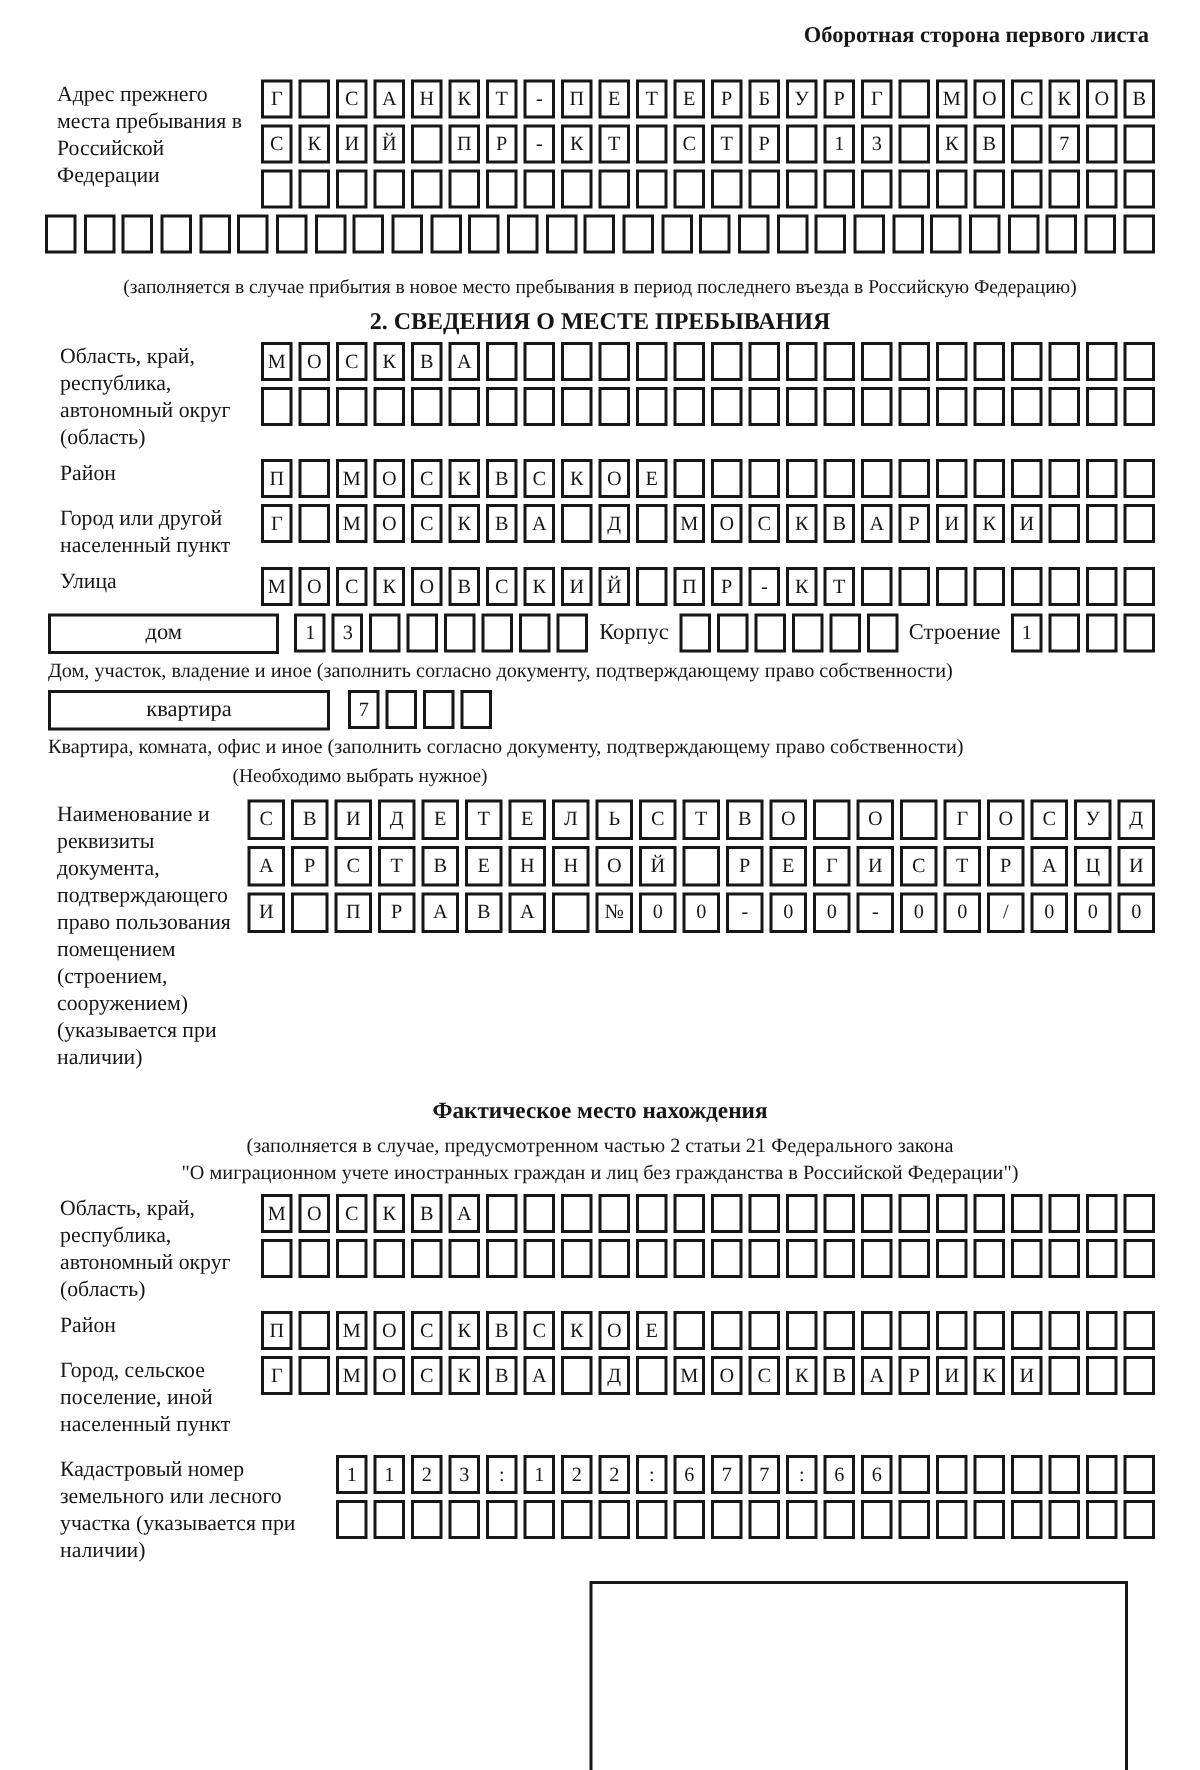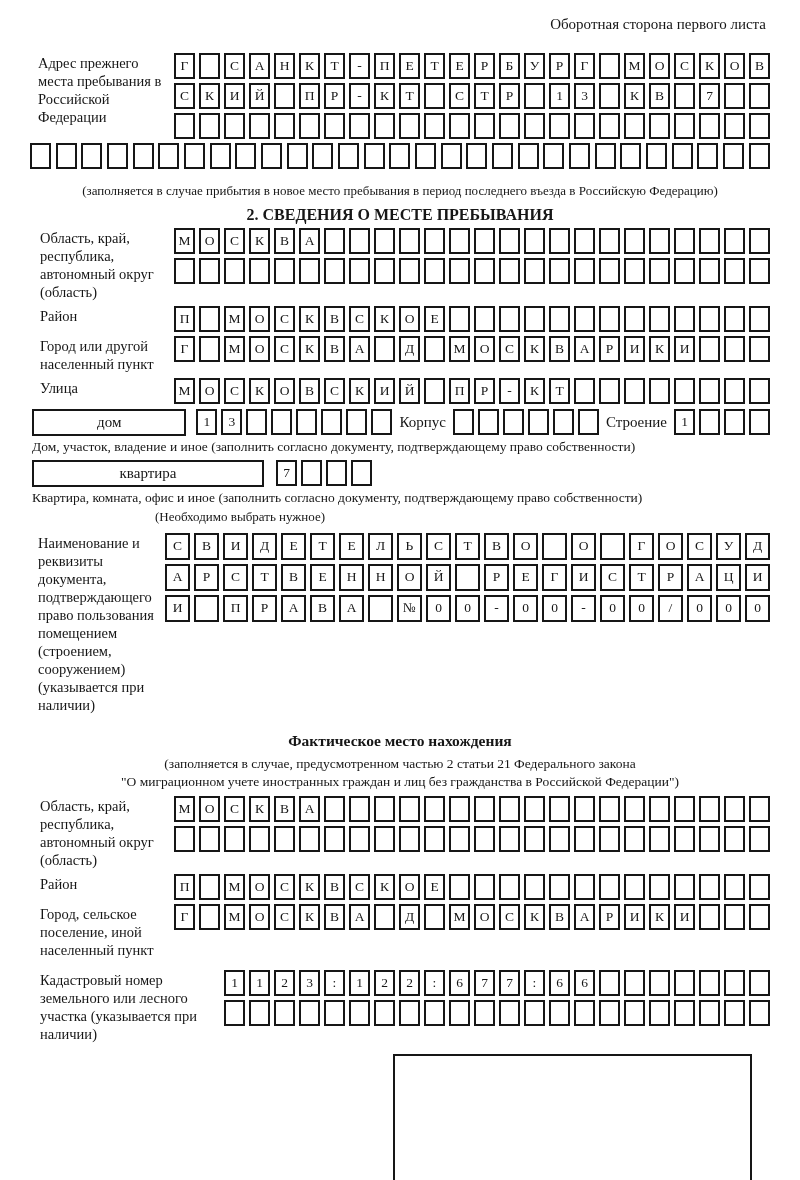--- a/index.html
+++ b/index.html
@@ -3,21 +3,21 @@
 <meta charset="utf-8">
 <style>
   :root { --ink:#161616; }
   * { margin:0; padding:0; box-sizing:border-box; }
   html,body { background:#fff; }
   body {
     width:800px; height:1180px; overflow:hidden;
     font-family:"Liberation Serif","DejaVu Serif",serif;
     color:var(--ink); font-size:14.5px;
   }
-  .hdr { text-align:right; padding:16px 34px 0 0; font-size:15px; }
+  .hdr { text-align:right; padding:16px 34px 0 0; font-size:15px;font-weight:bold; }
 
   .field { display:flex; align-items:flex-start; padding:0 30px 0 38px; margin-top:4px; }
   .field.tight { padding-left:40px; }
   .lbl { flex:1 1 auto; font-size:14.5px; line-height:1.24; padding-right:8px; padding-top:2px; }
   .cellcol { display:flex; flex-direction:column; gap:4px; flex:0 0 auto; }
 
   .cellrow { display:flex; gap:4px; }
   .cell {
     width:21px; height:26px; border:2px solid var(--ink);
     display:flex; align-items:center; justify-content:center;
@@ -29,21 +29,21 @@
   .note-c { text-align:center; font-size:13px; margin-top:14px; }
   .note-l { font-size:13.5px; margin:3px 0 0 32px; }
   .sect { text-align:center; font-weight:bold; font-size:16px; margin-top:7px; }
 
   .houserow { display:flex; align-items:center; margin:5px 30px 0 32px; }
   .bigbox {
     border:2px solid var(--ink); height:27px; display:flex;
     align-items:center; justify-content:center; font-size:15px;
   }
   .bigbox.dom { width:162px; margin-right:10px; }
-  .bigbox.flat { width:232px; margin-right:12px; }
+  .bigbox.flat { width:188px; margin-right:12px; }
   .inlbl { font-size:15px; padding:0 7px; }
   .grp { display:flex; gap:4px; }
 
   .stayrow { display:flex; align-items:center; margin:8px 30px 0 38px; font-size:15px; }
   .chk {
     width:22px; height:26px; border:2px solid var(--ink); flex:0 0 auto;
     display:flex; align-items:center; justify-content:center; font-size:14px;
   }
   .stayrow .olbl { padding:0 14px 0 11px; }
   .staynote { font-size:13px; margin:3px 0 0 155px; }

